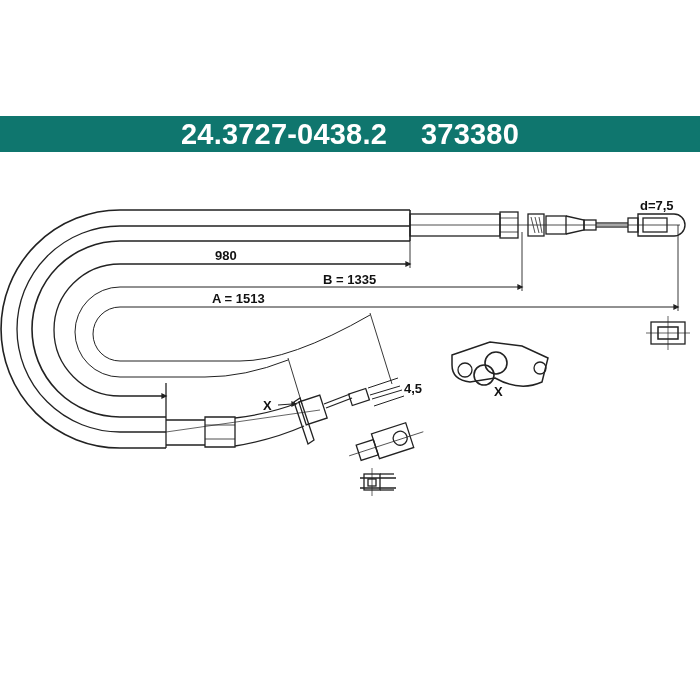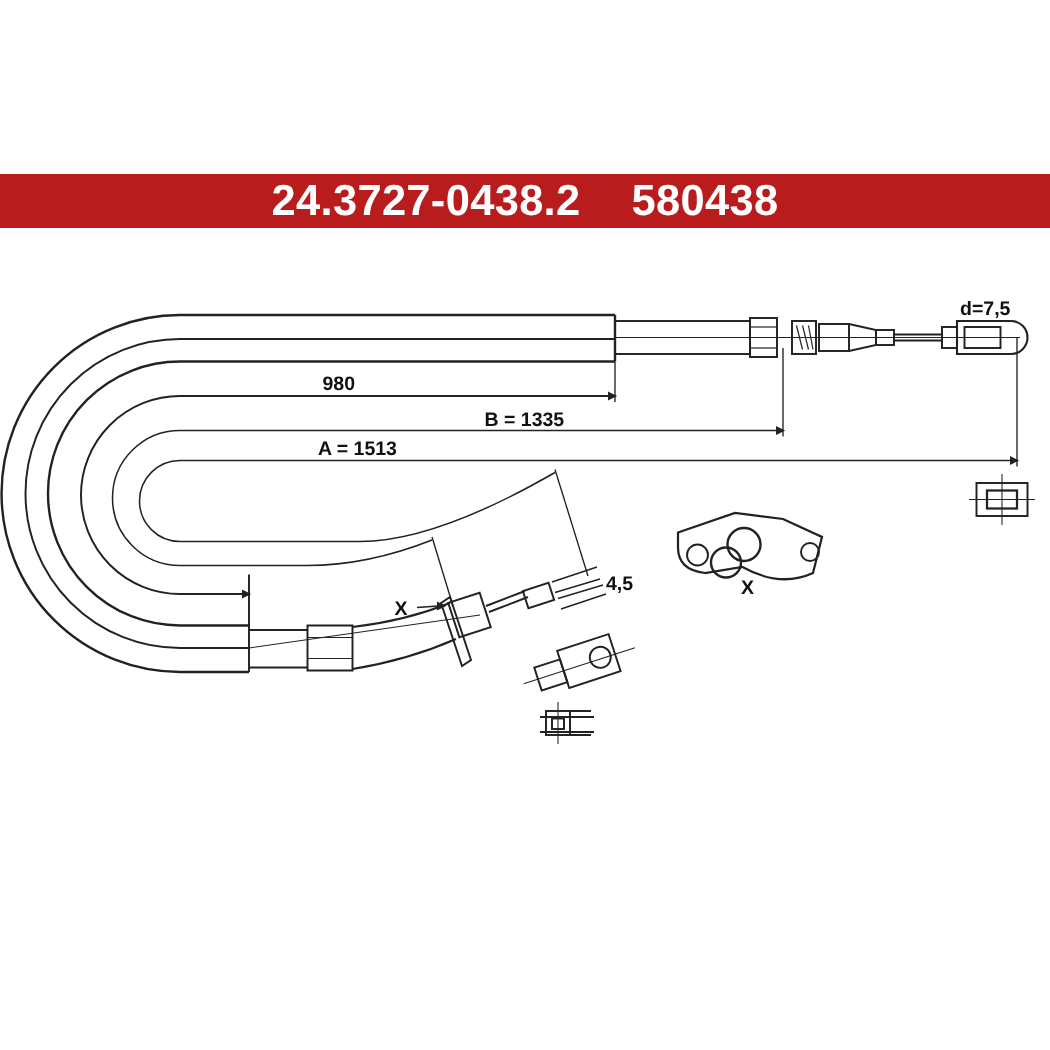--- a/index.html
+++ b/index.html
@@ -1,27 +1,27 @@
 <!DOCTYPE html>
 <html><head>
 <meta charset="utf-8">
 <style>
   html, body { margin:0; padding:0; background:#ffffff; }
   body { width:700px; height:700px; position:relative; overflow:hidden; font-family:"Liberation Sans", sans-serif; }
-  .banner { position:absolute; left:0; top:116px; width:700px; height:36px; background:#b91c1c; display:flex; align-items:center; justify-content:center; gap:34px; }
+  .banner { position:absolute; left:0; top:116px; width:700px; height:36px; background:#0f766e; display:flex; align-items:center; justify-content:center; gap:34px; }
   .banner span { color:#ffffff; font-weight:bold; font-size:29px; letter-spacing:0.2px; font-family:"Liberation Sans", sans-serif; }
   svg.drawing { position:absolute; left:0; top:0; }
   svg text { font-family:"Liberation Sans", sans-serif; font-weight:bold; fill:#111; }
 </style>
 </head>
 <body>
 
 <div class="banner">
   <span>24.3727-0438.2</span>
-  <span>580438</span>
+  <span>373380</span>
 </div>
 
 <svg class="drawing" width="700" height="700" viewBox="0 0 700 700" xmlns="http://www.w3.org/2000/svg">
   <g fill="none" stroke="#222" stroke-width="1.3">
 
     <path d="M410,210 L120,210 A114,114 0 0 0 120,448 L166,448" stroke-width="1.6"></path>
 
     <path d="M410,226 L120,226 A98,98 0 0 0 120,432 L166,432"></path>
 
     <path d="M410,241 L120,241 A83,83 0 0 0 120,417 L166,417" stroke-width="1.6"></path>

